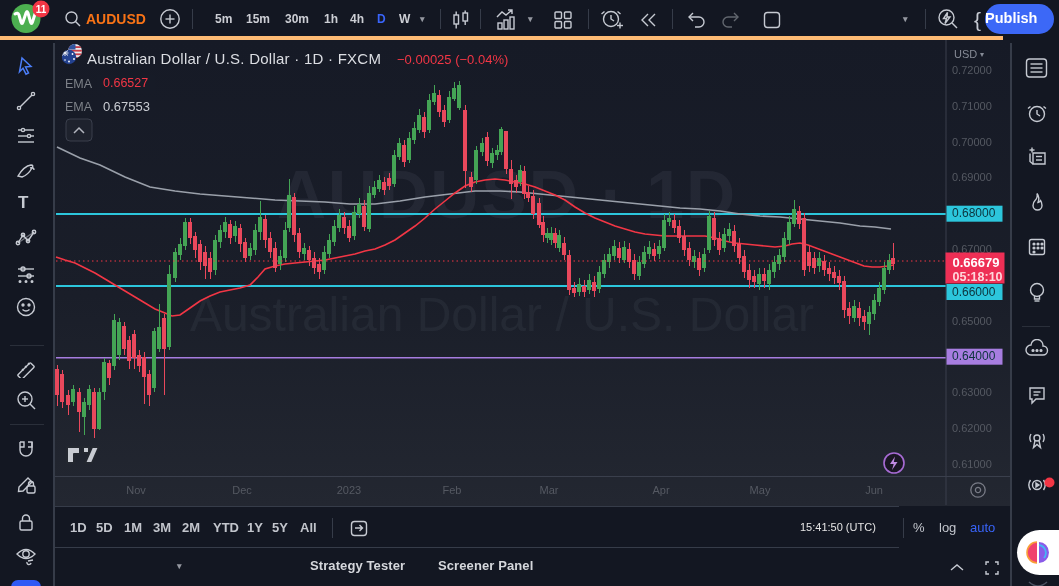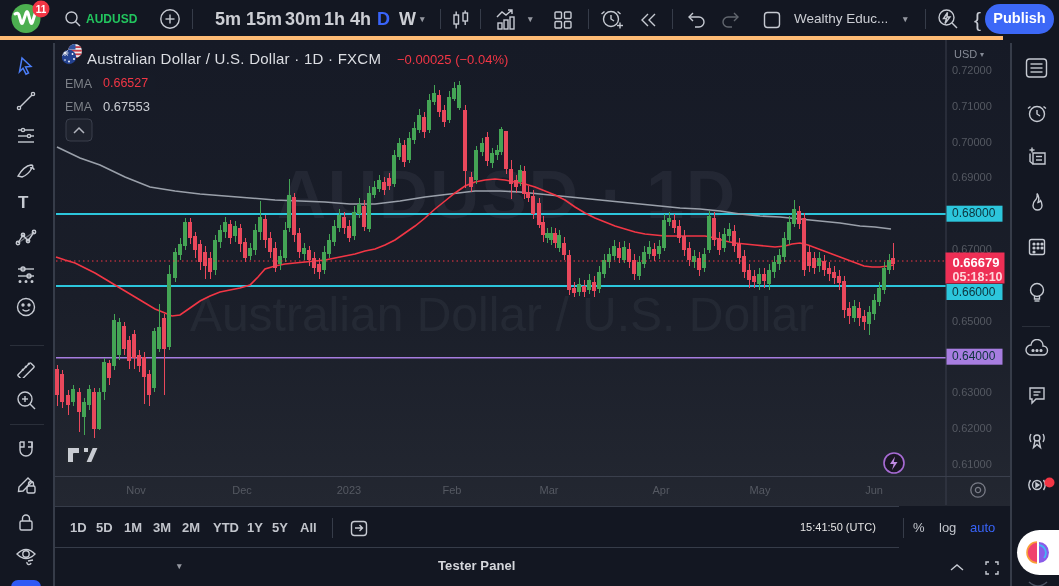--- a/index.html
+++ b/index.html
@@ -7,21 +7,21 @@
 #topbar {position:absolute;left:0;top:0;width:1003px;height:40px;background:#131722;
 border-bottom:4px solid #fdba74}
 #leftbar {position:absolute;left:0;top:43px;width:55px;height:543px;background:#131722;
 border-right:2px solid #363c49}
 #rightbar {position:absolute;left:1010px;top:43px;width:49px;height:543px;background:#131722;
 border-left:2px solid #363c49}
 #chartwrap {position:absolute;left:55px;top:40px;width:955px;height:466px}
 #tfbar {position:absolute;left:55px;top:506px;width:844px;height:42px;background:#131722;
 border-top:1px solid #363c49;border-bottom:1px solid #363c49}
 #botpanel {position:absolute;left:55px;top:549px;width:955px;height:37px;background:#131722}
-.tbtxt {position:absolute;top:0;height:40px;line-height:38px;color:#ccced4;font-size:18px;font-weight:bold}
+.tbtxt {position:absolute;top:0;height:40px;line-height:38px;color:#ccced4;font-size:12px;font-weight:bold}
 .sep {position:absolute;top:9px;width:1px;height:20px;background:#363c49}
 .ax {font-size:11px;fill:#555962;font-family:"Liberation Sans",sans-serif}
 .axd {font-size:12px;fill:#0c333c;font-family:"Liberation Sans",sans-serif}
 .axw {font-size:13px;fill:#fff;font-weight:bold;font-family:"Liberation Sans",sans-serif}
 .axc {font-size:12.5px;fill:#ffd7dc;font-weight:bold;font-family:"Liberation Sans",sans-serif}
 .tf {position:absolute;top:0;height:42px;line-height:41px;color:#c2c5cc;font-size:13px;font-weight:bold}
 .bp {position:absolute;top:0;height:37px;line-height:34px;color:#d5d7dc;font-size:13px;font-weight:bold;letter-spacing:0.1px}
 </style></head>
 <body>
 <div id="chartwrap">
@@ -482,21 +482,21 @@
   <svg width="56" height="37" viewBox="0 0 56 37" style="position:absolute;left:0;top:0">
     <circle cx="26" cy="18.5" r="14.5" fill="#4caf50"></circle>
     <path d="M15,14 q3,-2 4,1 l2,7 q1,3 2,0 l3,-9 q1,-3 2,0 l2.5,9 q1,3 2,0 l2.5,-8" stroke="#fff" stroke-width="3" fill="none" stroke-linecap="round"></path>
     <circle cx="41" cy="9" r="8.5" fill="#f23645"></circle>
     <text x="41" y="12.5" text-anchor="middle" font-size="10" font-weight="bold" fill="#fff" font-family="'Liberation Sans',sans-serif">11</text>
   </svg>
   <svg width="18" height="18" viewBox="0 0 18 18" style="position:absolute;left:64px;top:10px" fill="none" stroke="#c6cad2" stroke-width="1.4">
       <circle cx="7.5" cy="7.5" r="5.5"></circle>
       <line x1="11.5" y1="11.5" x2="16" y2="16"></line>
     </svg>
-  <div class="tbtxt" style="left:86px;font-size:12px;color:#22c55e">AUDUSD</div>
+  <div class="tbtxt" style="left:86px;font-size:14px;color:#f97316">AUDUSD</div>
   <svg width="22" height="22" viewBox="0 0 22 22" style="position:absolute;left:159px;top:8px" fill="none" stroke="#c6cad2" stroke-width="1.4">
       <circle cx="11" cy="11" r="9.2"></circle>
       <line x1="11" y1="6.5" x2="11" y2="15.5"></line>
       <line x1="6.5" y1="11" x2="15.5" y2="11"></line>
     </svg>
   <div class="sep" style="left:192px"></div>
   <div class="tbtxt" style="left:215px">5m</div>
   <div class="tbtxt" style="left:246px">15m</div>
   <div class="tbtxt" style="left:285px">30m</div>
   <div class="tbtxt" style="left:324px">1h</div>
@@ -544,31 +544,30 @@
       <path d="M5,9 h10 a5,5 0 0 1 0,10 h-4"></path>
       <path d="M9,5 l-4,4 4,4"></path>
     </svg>
   <svg width="24" height="24" viewBox="0 0 24 24" style="position:absolute;left:719px;top:8px" fill="none" stroke="#62676f" stroke-width="1.4">
       <path d="M19,9 h-10 a5,5 0 0 0 0,10 h4"></path>
       <path d="M15,5 l4,4 -4,4"></path>
     </svg>
   <svg width="22" height="22" viewBox="0 0 22 22" style="position:absolute;left:761px;top:9px" fill="none" stroke="#c6cad2" stroke-width="1.4">
       <rect x="3.5" y="3.5" width="15" height="15" rx="3"></rect>
     </svg>
-  <div class="tbtxt" style="left:794px;font-weight:normal;font-size:13.5px">Wealthy Educ...</div>
   <div class="tbtxt" style="left:903px;color:#9598a1;font-size:9px">▾</div>
   <div class="sep" style="left:925px"></div>
   <svg width="24" height="24" viewBox="0 0 24 24" style="position:absolute;left:936px;top:7px" fill="none" stroke="#c6cad2" stroke-width="1.4">
       <circle cx="10.5" cy="10.5" r="7.5"></circle>
       <line x1="16" y1="16" x2="21" y2="21"></line>
       <path d="M11.5,5.5 l-4,6 h3 l-1.5,5 5,-6.5 h-3 z"></path>
     </svg>
   <div class="tbtxt" style="left:974px;font-weight:normal;color:#c6cad2;font-size:21px;top:1px">{</div>
   <div style="position:absolute;left:985px;top:4px;width:69px;height:30px;border-radius:15px;background:#3c68f7;
-       color:#fff;font-size:14.5px;font-weight:bold;text-align:center;line-height:29px">Publish</div>
+       color:#fff;font-size:14.5px;font-weight:bold;line-height:29px">Publish</div>
 </div>
 
 <div id="leftbar">
   <svg width="22" height="22" viewBox="0 0 22 22" style="position:absolute;left:15px;top:12px" fill="none" stroke="#4b7ef9" stroke-width="1.5">
       <path d="M7,3 l9,8.5 -5.5,0.5 3,6 -2.5,1.2 -3,-6 -3.5,3.5 z"></path>
     </svg>
   <svg width="22" height="22" viewBox="0 0 22 22" style="position:absolute;left:15px;top:47px" fill="none" stroke="#c6cad2" stroke-width="1.4">
       <line x1="5" y1="17" x2="17" y2="5"></line>
       <circle cx="4" cy="18" r="1.6"></circle>
       <circle cx="18" cy="4" r="1.6"></circle>
@@ -733,19 +732,20 @@
     </svg>
   <div class="tf" style="left:745px;font-weight:normal;color:#e5e5e5;font-size:11px">15:41:50 (UTC)</div>
   <div class="sep" style="left:848px;top:11px"></div>
   <div class="tf" style="left:858px;font-weight:normal;color:#c3c6cd;font-size:13px">%</div>
   <div class="tf" style="left:884px;font-weight:normal;color:#c3c6cd;font-size:13px">log</div>
   <div class="tf" style="left:915px;font-weight:normal;color:#3964f9;font-size:13px">auto</div>
 </div>
 
 <div id="botpanel">
   <div class="bp" style="left:122px;color:#9598a1;font-size:9px">▾</div>
-  <div class="bp" style="left:383px">Tester Panel</div>
+  <div class="bp" style="left:255px">Strategy Tester</div>
+  <div class="bp" style="left:383px">Screener Panel</div>
   <svg width="18" height="18" viewBox="0 0 18 18" style="position:absolute;left:893px;top:10px" fill="none" stroke="#c6cad2" stroke-width="1.4">
       <path d="M3,11 l6,-5 6,5"></path>
     </svg>
   <svg width="18" height="18" viewBox="0 0 18 18" style="position:absolute;left:928px;top:10px" fill="none" stroke="#c6cad2" stroke-width="1.4">
       <path d="M3,6 v-3 h3 M12,3 h3 v3 M15,12 v3 h-3 M6,15 h-3 v-3"></path>
     </svg>
 </div>
 </body></html>

